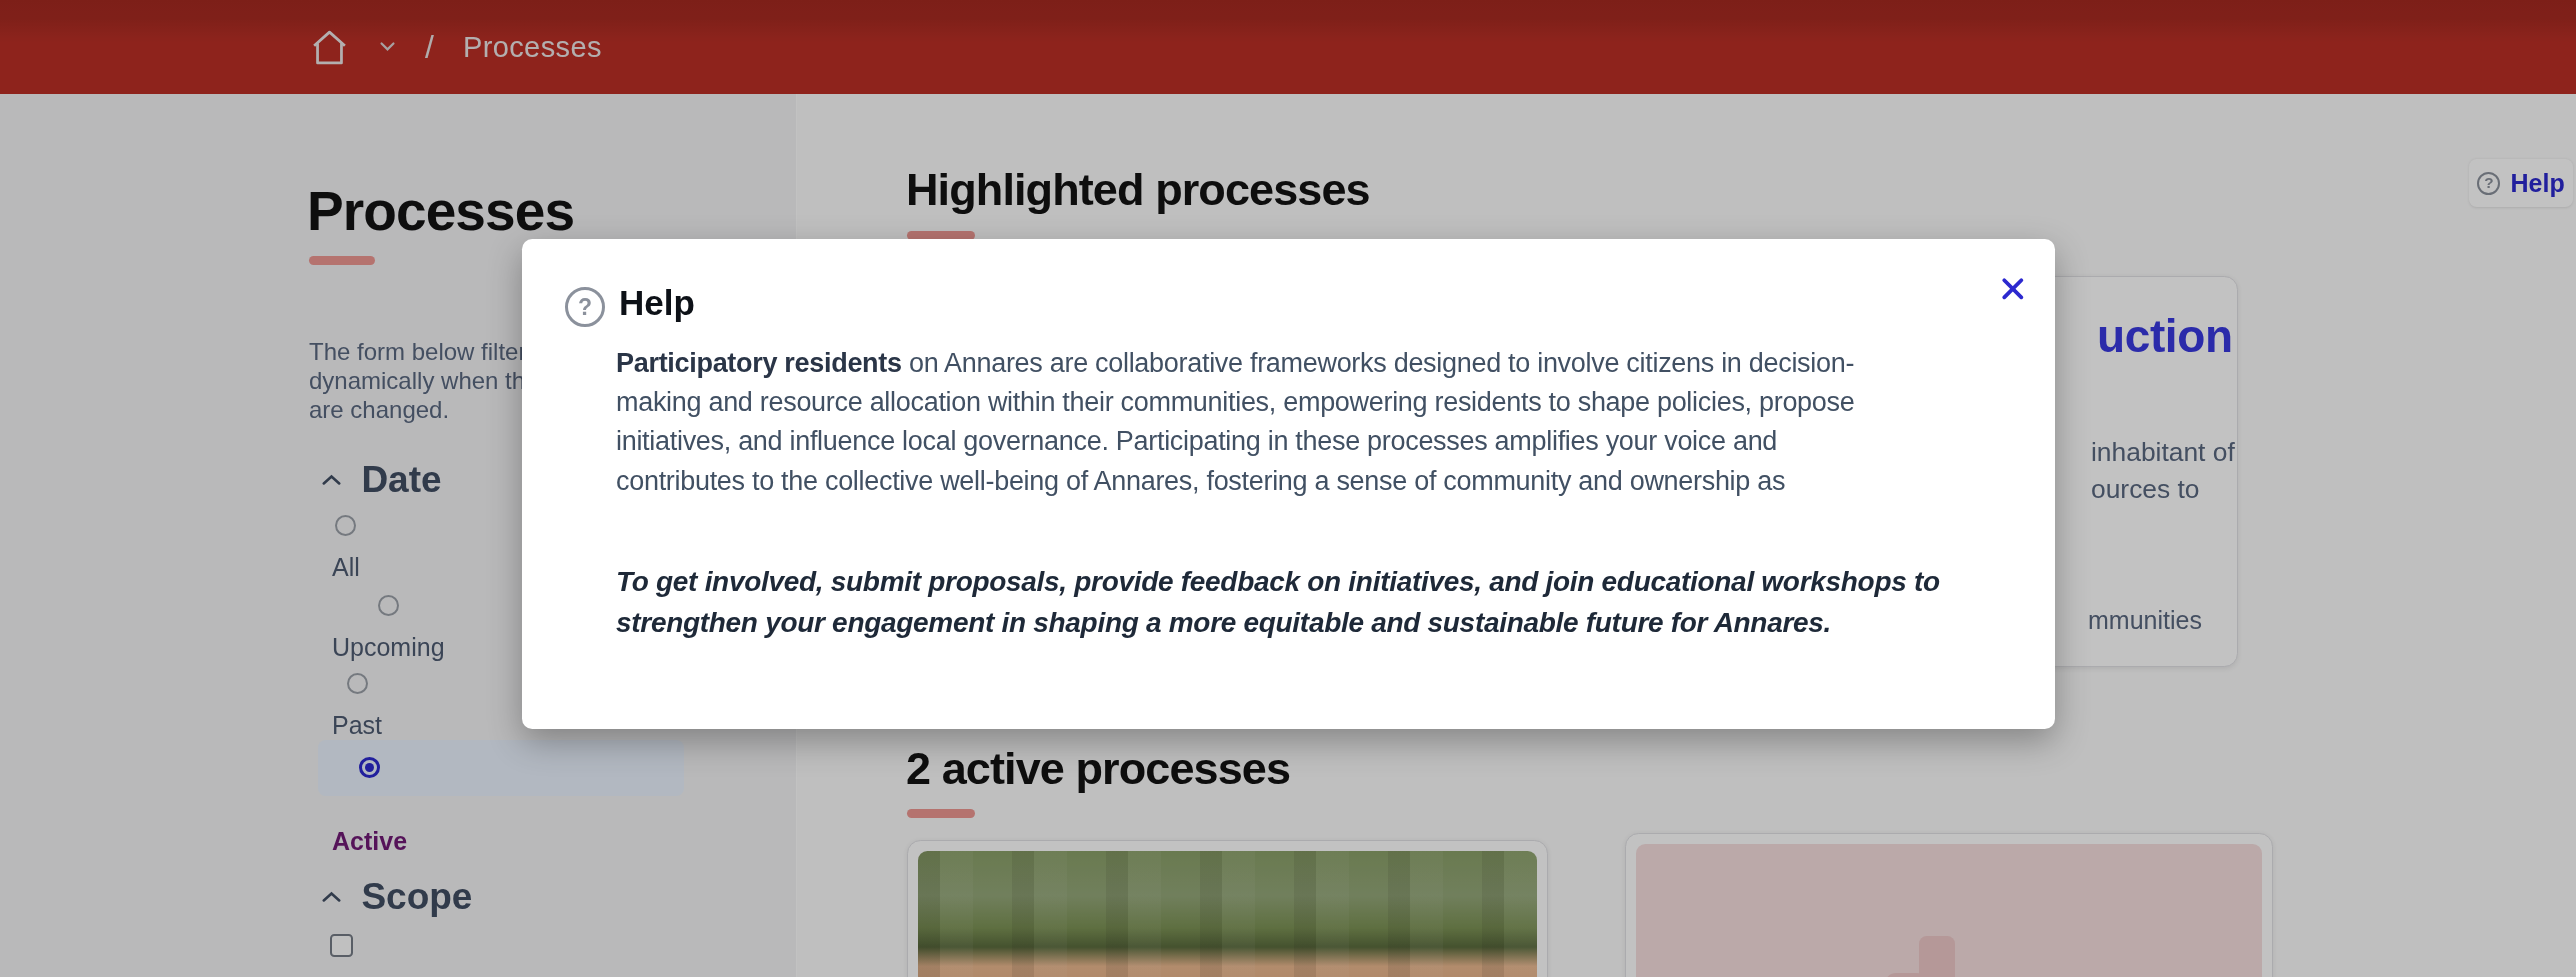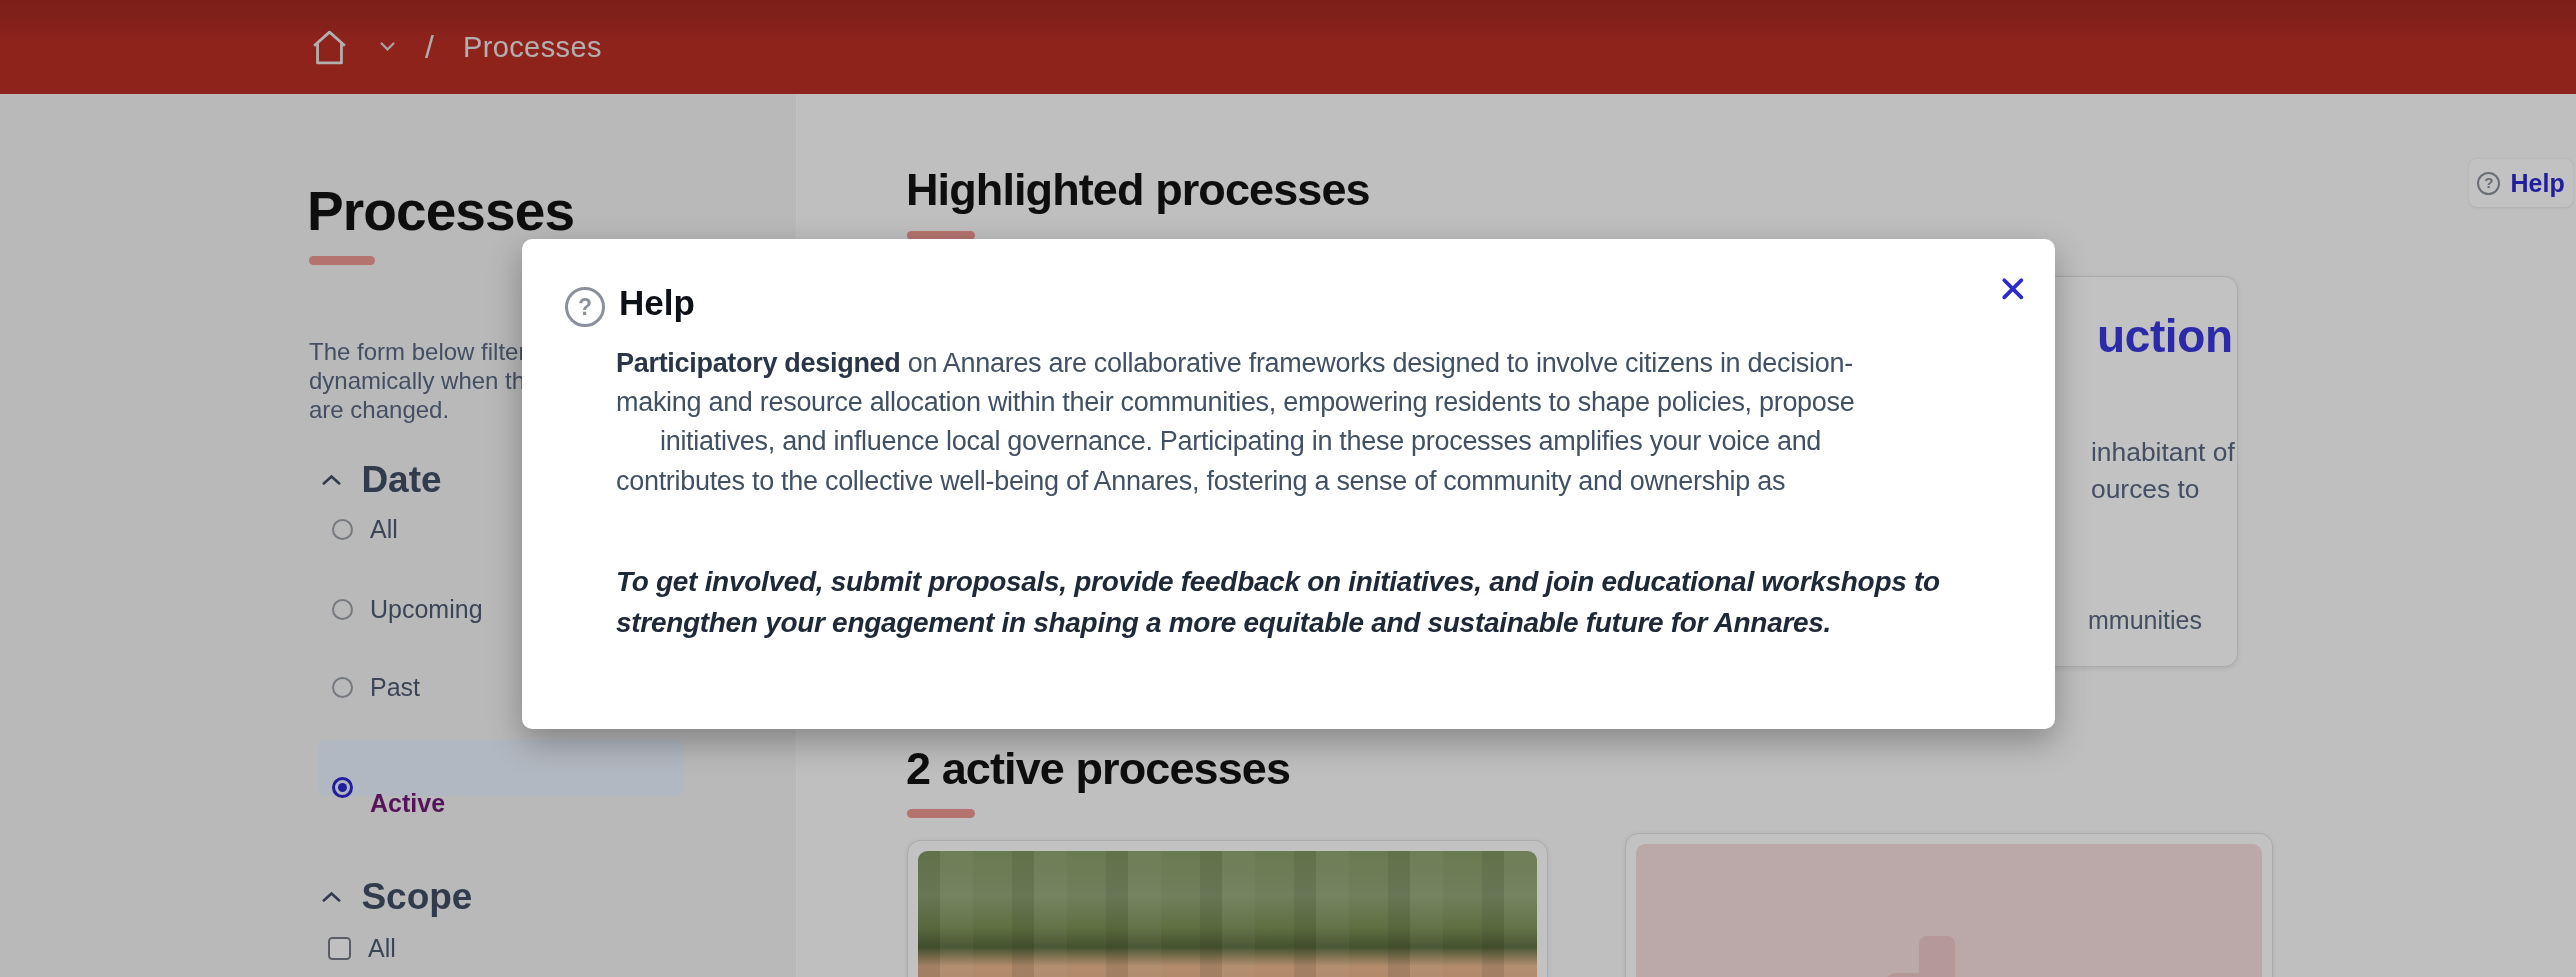--- a/index.html
+++ b/index.html
@@ -15,21 +15,21 @@
   .crumb-current{color:#ece6e6;font-size:29px;letter-spacing:0.4px;}
 
   
   .sidebar{position:absolute;left:0;top:94px;width:797px;height:884px;background:#f3f3f5;border-right:1.7px solid #ffffff;}
   .side-title{position:absolute;left:307px;top:179px;font-size:55px;font-weight:bold;color:#131313;letter-spacing:-0.9px;}
   .rule{position:absolute;height:9.4px;border-radius:5.1px;background:#ee9893;}
   .side-desc{position:absolute;left:309px;color:#5a6880;font-size:24px;white-space:nowrap;}
   .filter-head{position:absolute;display:flex;align-items:center;gap:20.4px;color:#414e63;}
   .filter-head .chev{width:19px;height:12px;}
   .filter-head .fh-label{font-size:37px;font-weight:bold;}
-  .opt-row{position:absolute;display:flex;align-items:center;gap:17px;}
+  .opt-row{position:absolute;display:flex;align-items:center;gap:17px;flex-direction:column;}
   .radio{width:21px;height:21px;border-radius:50%;border:2.6px solid #9aa0a8;background:transparent;flex:0 0 auto;}
   .radio.sel{border:3.4px solid #2c29cf;position:relative;}
   .radio.sel::after{content:"";position:absolute;left:2.6px;top:2.6px;width:9.4px;height:9.4px;border-radius:50%;background:#2c29cf;}
   .opt-label{font-size:25px;color:#4e5b72;}
   .active-row{position:absolute;left:318px;top:739px;width:366px;height:56px;background:#eaf2fe;border-radius:7.7px;}
   .opt-label.blue{color:#701a75;font-weight:bold;margin-top:32px;}
   .checkbox{width:23px;height:23px;border-radius:4.3px;border:2.6px solid #767c86;background:#fdfdfd;flex:0 0 auto;}
 
   
   .h2{position:absolute;font-size:45px;font-weight:bold;color:#131313;letter-spacing:-0.9px;white-space:nowrap;}
@@ -172,24 +172,24 @@
     <span class="qcircle modal-icon">?</span>
     <div class="modal-title">Help</div>
     <div class="modal-close">
       <svg width="25.6" height="25.6" viewBox="0 0 30 30" stroke="#2c29cf" stroke-width="4.5" stroke-linecap="round">
         <path d="M5 5 L25 25"></path>
           <path d="M25 5 L5 25"></path>
       </svg>
     </div>
 
     <div class="mline" style="top:109px;">
-      <b>Participatory designed</b><span> on Annares are collaborative frameworks designed to involve citizens in decision-</span>
+      <b>Participatory residents</b><span> on Annares are collaborative frameworks designed to involve citizens in decision-</span>
     </div>
     <div class="mline" style="top:148px;">making and resource allocation within their communities, empowering residents to shape policies, propose</div>
-    <div class="mline" style="top:187px;margin-left:44px;">initiatives, and influence local governance. Participating in these processes amplifies your voice and</div>
+    <div class="mline" style="top:187px;">initiatives, and influence local governance. Participating in these processes amplifies your voice and</div>
     <div class="mline" style="top:227px;">contributes to the collective well-being of Annares, fostering a sense of community and ownership as</div>
 
     <div class="mline em" style="top:327px;">To get involved, submit proposals, provide feedback on initiatives, and join educational workshops to</div>
     <div class="mline em" style="top:368px;">strengthen your engagement in shaping a more equitable and sustainable future for Annares.</div>
   </div>
 
 </div>
 
 
 </body></html>

